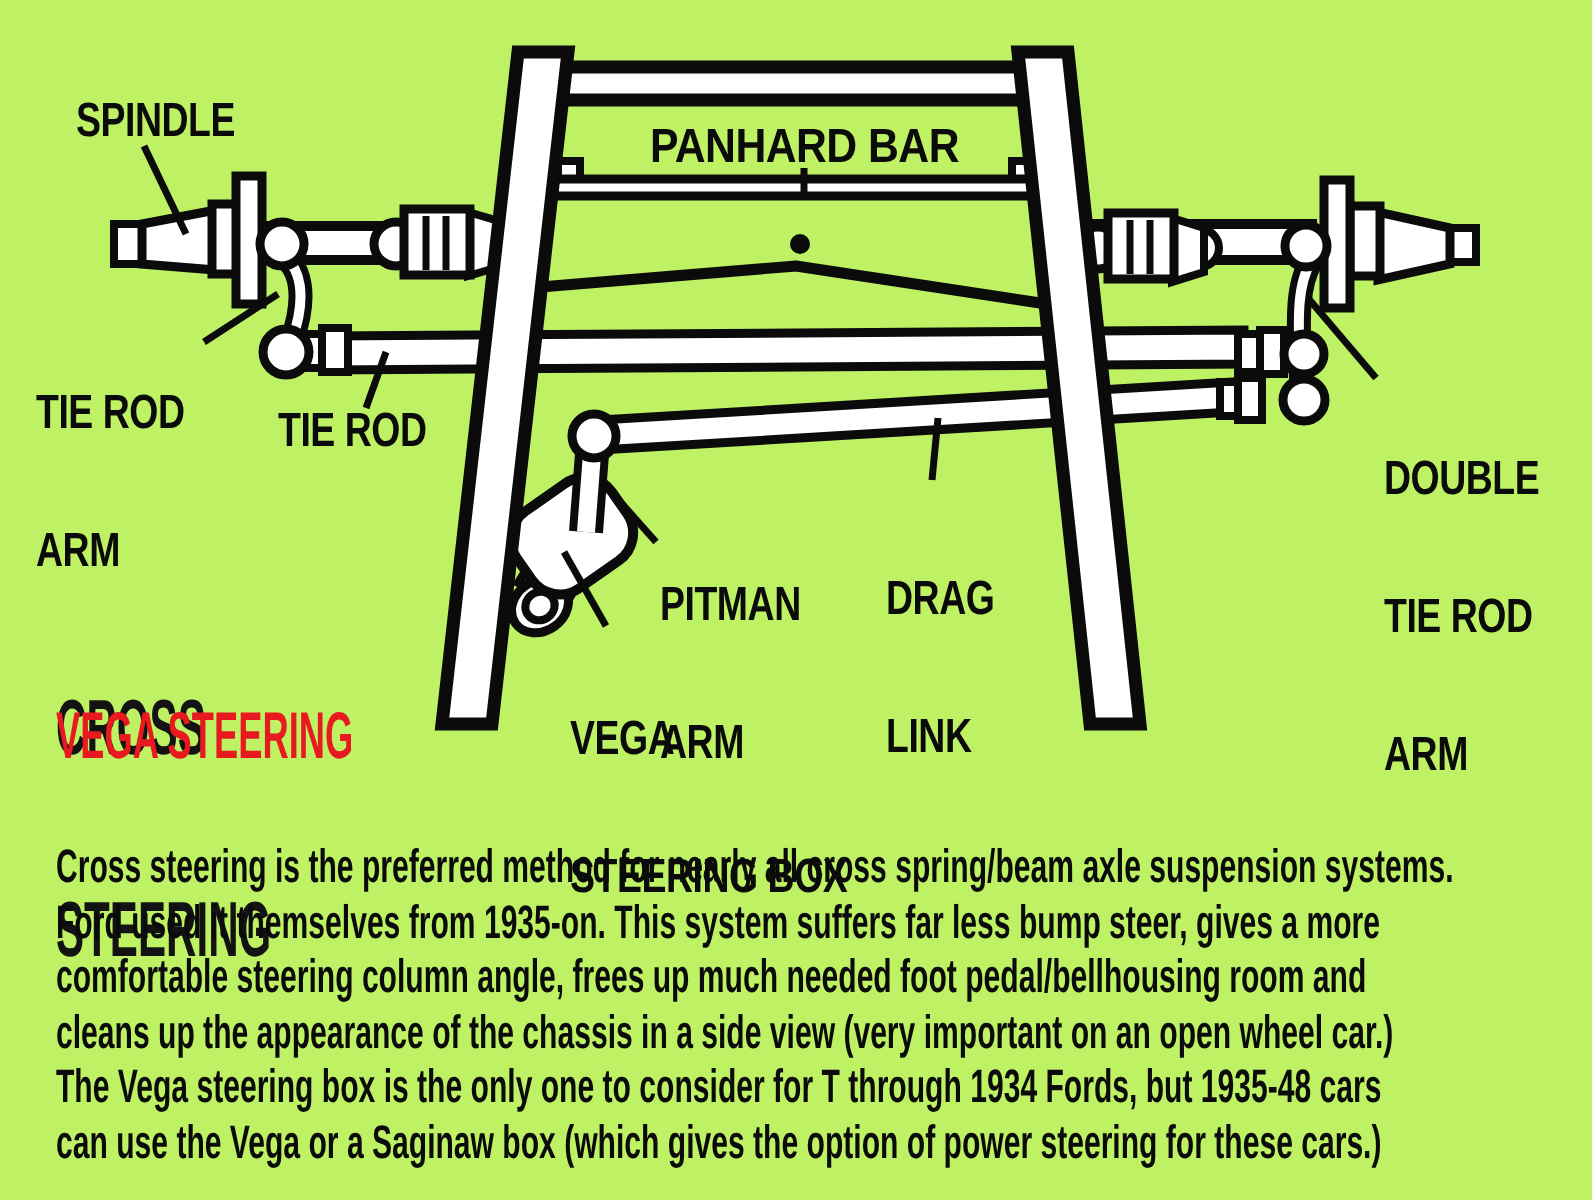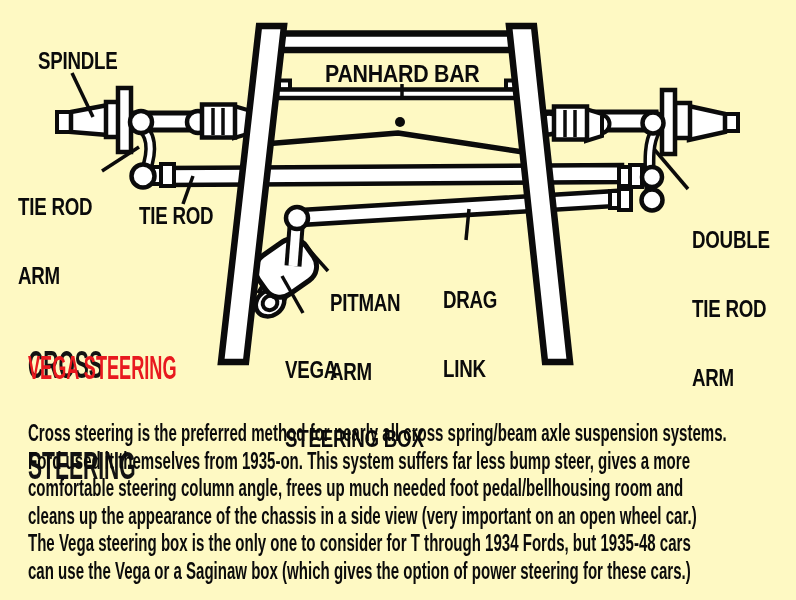--- a/index.html
+++ b/index.html
@@ -1,16 +1,16 @@
 <!DOCTYPE html>
 <html><head>
 <meta charset="utf-8">
 <style>
   html,body{margin:0;padding:0;background:#fff;}
-  .page{position:relative;width:796px;height:600px;background:#fef9c3;overflow:hidden;
+  .page{position:relative;width:796px;height:600px;background:#bef264;overflow:hidden;
         font-family:"Liberation Sans",sans-serif;color:#0b0b0b;}
   .diagram-svg{position:absolute;left:0;top:0;}
   .dlabel{position:absolute;font-weight:700;font-size:24px;line-height:23px;
           letter-spacing:-0.3px;white-space:pre;transform:scaleX(.78);transform-origin:0 0;color:#0b0b0b;}
   .dlabel.panhard{transform:scaleX(.89);}
   .title{position:absolute;left:28px;top:281px;font-weight:700;font-size:39px;line-height:33.5px;
          white-space:pre;transform:scaleX(.54);transform-origin:0 0;color:#131313;}
   .subtitle{position:absolute;left:28px;top:352px;font-weight:700;font-size:33px;line-height:32px;
          white-space:pre;transform:scaleX(.55);transform-origin:0 0;color:#e8191f;}
   .bodytext{position:absolute;left:28px;top:420px;font-weight:700;font-size:23.5px;

